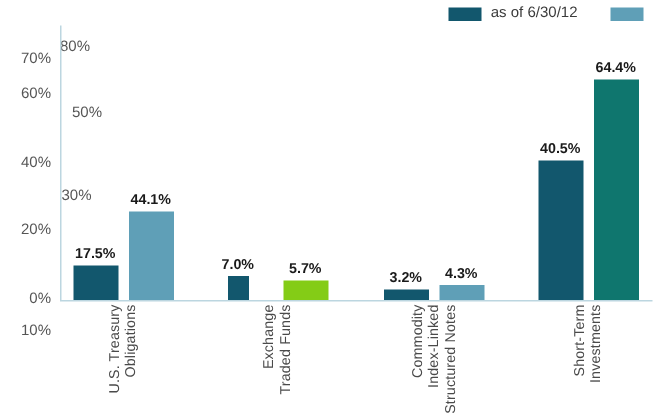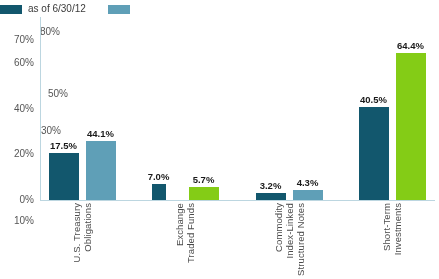--- a/index.html
+++ b/index.html
@@ -14,20 +14,21 @@
     overflow: hidden;
     -webkit-font-smoothing: antialiased;
   }
 
   
   #legend {
     position: absolute;
     top: 2px; left: 0; right: 4px;
     height: 14px;
     display: flex;
+    justify-content: flex-end;
     align-items: center;
     gap: 22px;
     padding-right: 6px;
   }
   .legend-item {
     display: flex;
     align-items: center;
     gap: 6px;
   }
   .legend-swatch {
@@ -121,54 +122,54 @@
   </div>
   <div class="legend-item">
     <span class="legend-swatch" style="background: rgb(95, 159, 183);"></span>
   </div>
 </div>
 
 <div id="ytick-layer">
     <div class="ytick" style="top: 27px; padding-left: 40px;">80%</div>
     <div class="ytick" style="top: 34.875px;">70%</div>
     <div class="ytick" style="top: 57.75px;">60%</div>
-    <div class="ytick" style="top: 89px; padding-left: 48px;">50%</div>
+    <div class="ytick" style="top: 71px; padding-left: 48px;">50%</div>
     <div class="ytick" style="top: 103.5px;">40%</div>
     <div class="ytick" style="top: 126.375px; padding-left: 41px;">30%</div>
     <div class="ytick" style="top: 149.25px;">20%</div>
     <div class="ytick" style="top: 172.125px; margin-top: 44px;">10%</div>
     <div class="ytick" style="top: 195px;">0%</div>
   </div>
 
 <div id="plot">
   <div id="axis-y-line" style="background: rgb(188, 214, 224);"></div>
   <div id="axis-x-line" style="background: rgb(188, 214, 224);"></div>
   <div id="bars-layer">
-      <div class="bar s0" style="left: 8.5px; width: 30px; height: 47px; background: rgb(18, 87, 109);">
+      <div class="bar s0" style="left: 8.5px; width: 30px; height: 23px; background: rgb(18, 87, 109);">
         <span class="bar-value">17.5%</span>
       </div>
       <div class="bar s1" style="left: 45.5px; width: 30px; height: 58.56px; background: rgb(95, 159, 183);">
         <span class="bar-value">44.1%</span>
       </div>
       <div class="bar s0" style="left: 111.5px; width: 14px; height: 16.0125px; background: rgb(18, 87, 109);">
         <span class="bar-value">7.0%</span>
       </div>
       <div class="bar s1" style="left: 148.5px; width: 30px; height: 13.0388px; background: #84cc16;">
         <span class="bar-value">5.7%</span>
       </div>
       <div class="bar s0" style="left: 215.5px; width: 30px; height: 7.32px; background: rgb(18, 87, 109);">
         <span class="bar-value">3.2%</span>
       </div>
       <div class="bar s1" style="left: 252.5px; width: 30px; height: 9.83625px; background: rgb(95, 159, 183);">
         <span class="bar-value">4.3%</span>
       </div>
       <div class="bar s0" style="left: 318.5px; width: 30px; height: 92.6437px; background: rgb(18, 87, 109);">
         <span class="bar-value">40.5%</span>
       </div>
-      <div class="bar s1" style="left: 355.5px; width: 30px; height: 147.315px; background: #84cc16;">
+      <div class="bar s1" style="left: 355.5px; width: 30px; height: 147.315px; background: #0f766e;">
         <span class="bar-value">64.4%</span>
       </div>
     </div>
 </div>
 
 <div id="xcat-layer">
     <div class="xcat" style="left: 42px; width: 80px;">
       <span class="xcat-line">U.S. Treasury</span>
       <span class="xcat-line">Obligations</span>
     </div>

